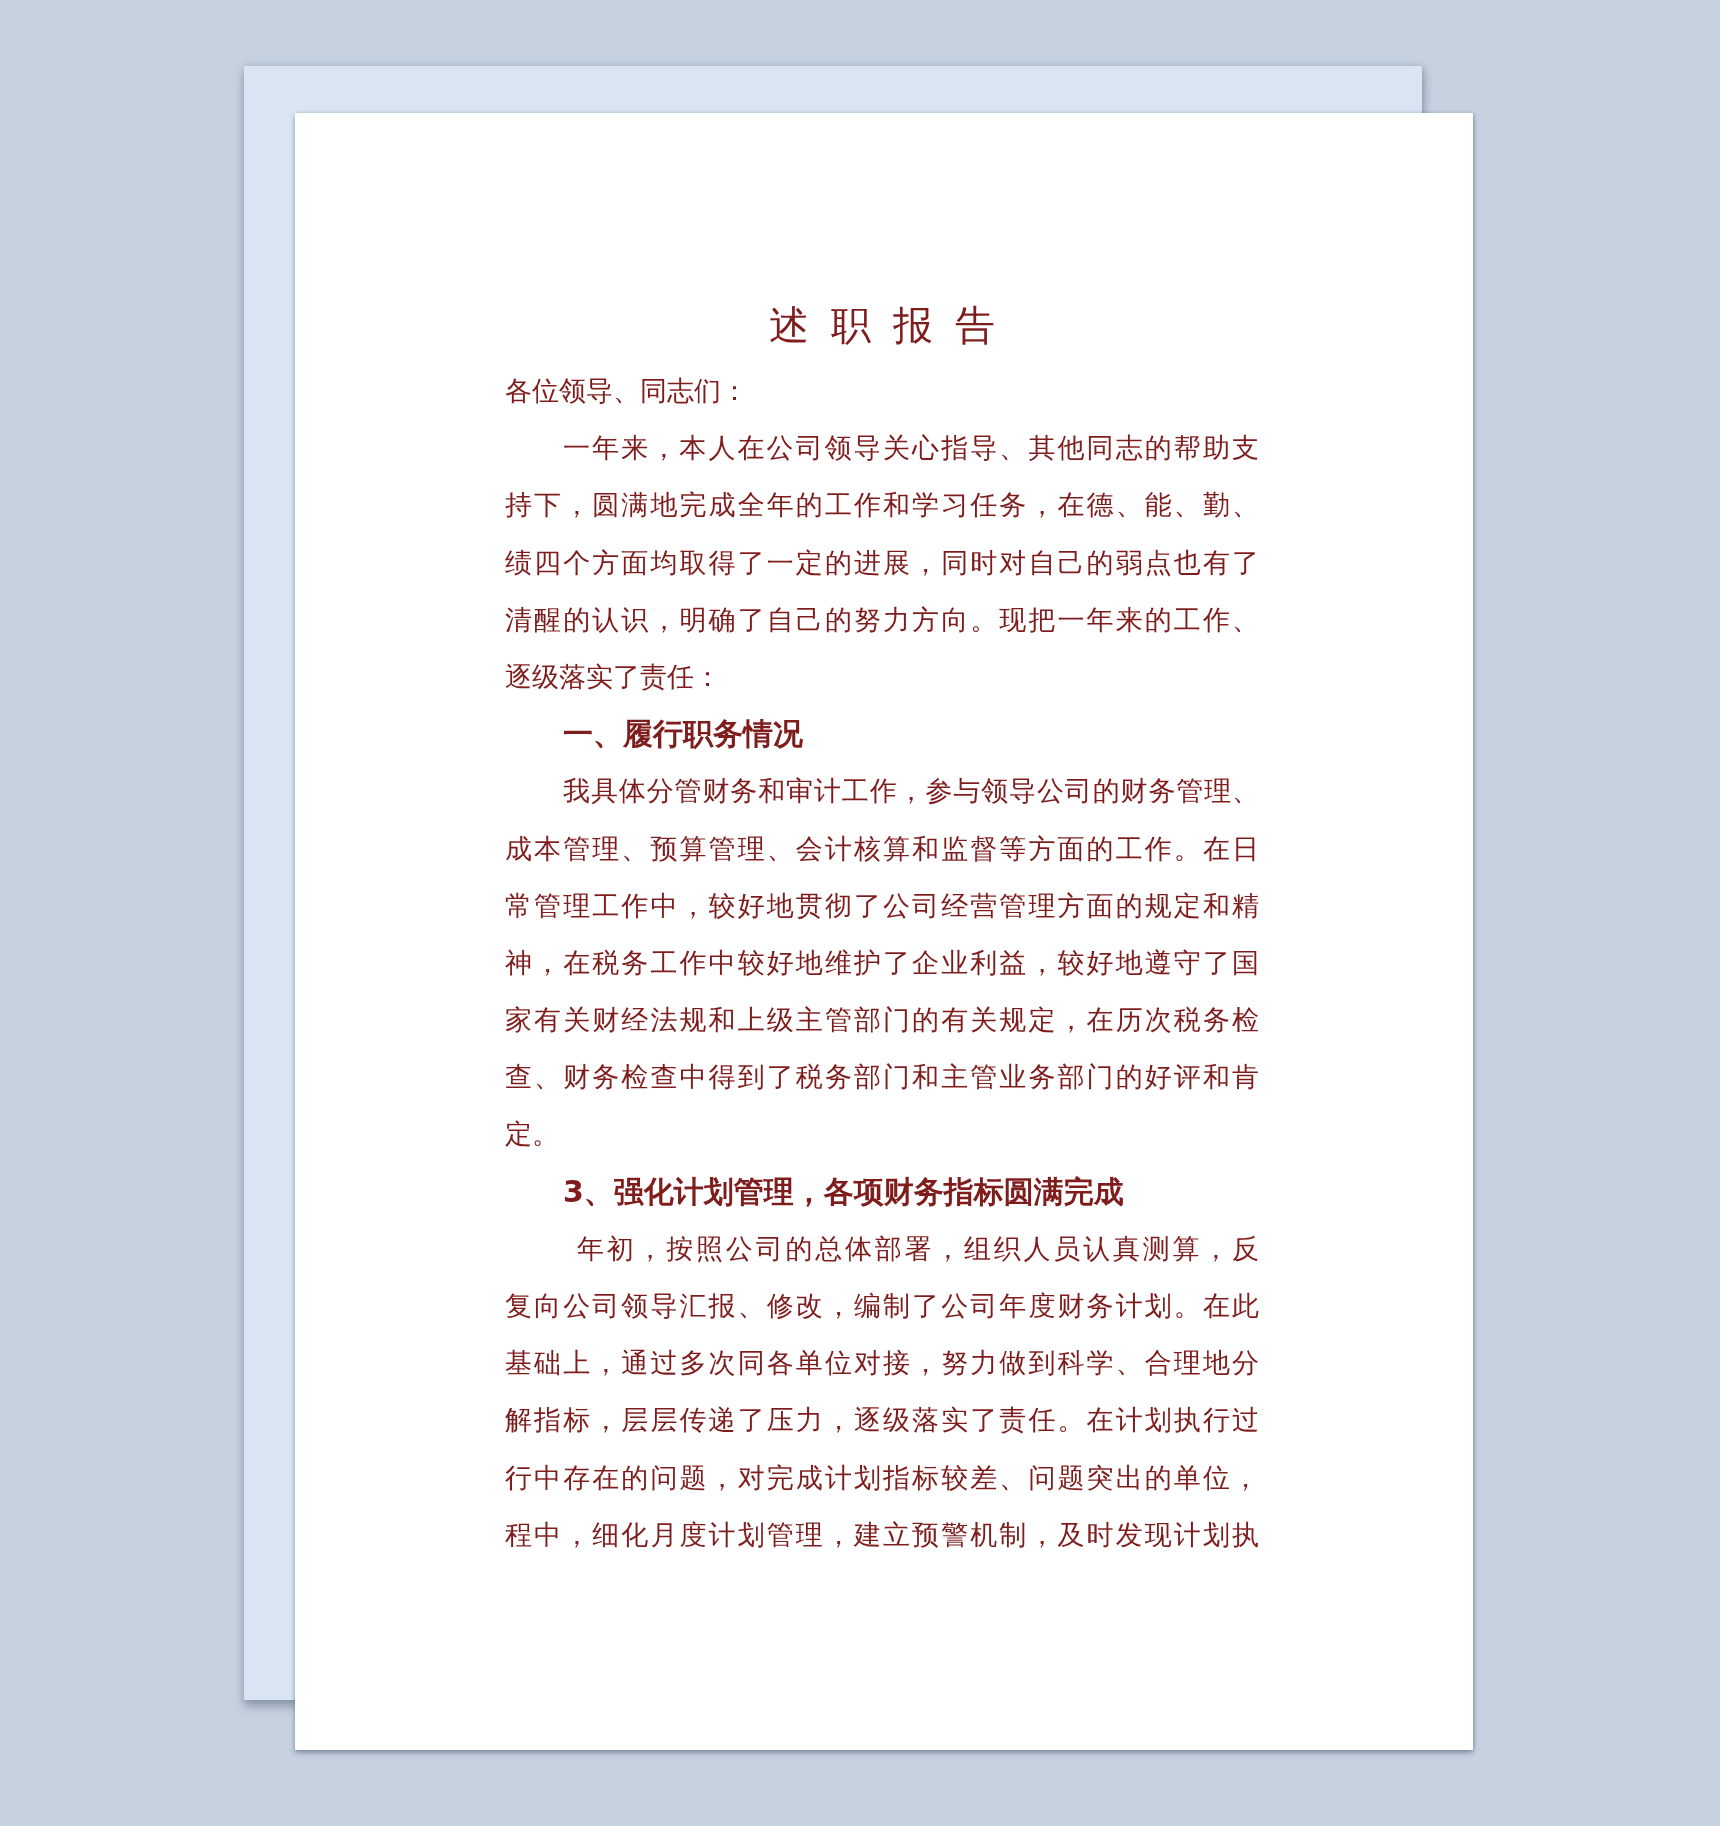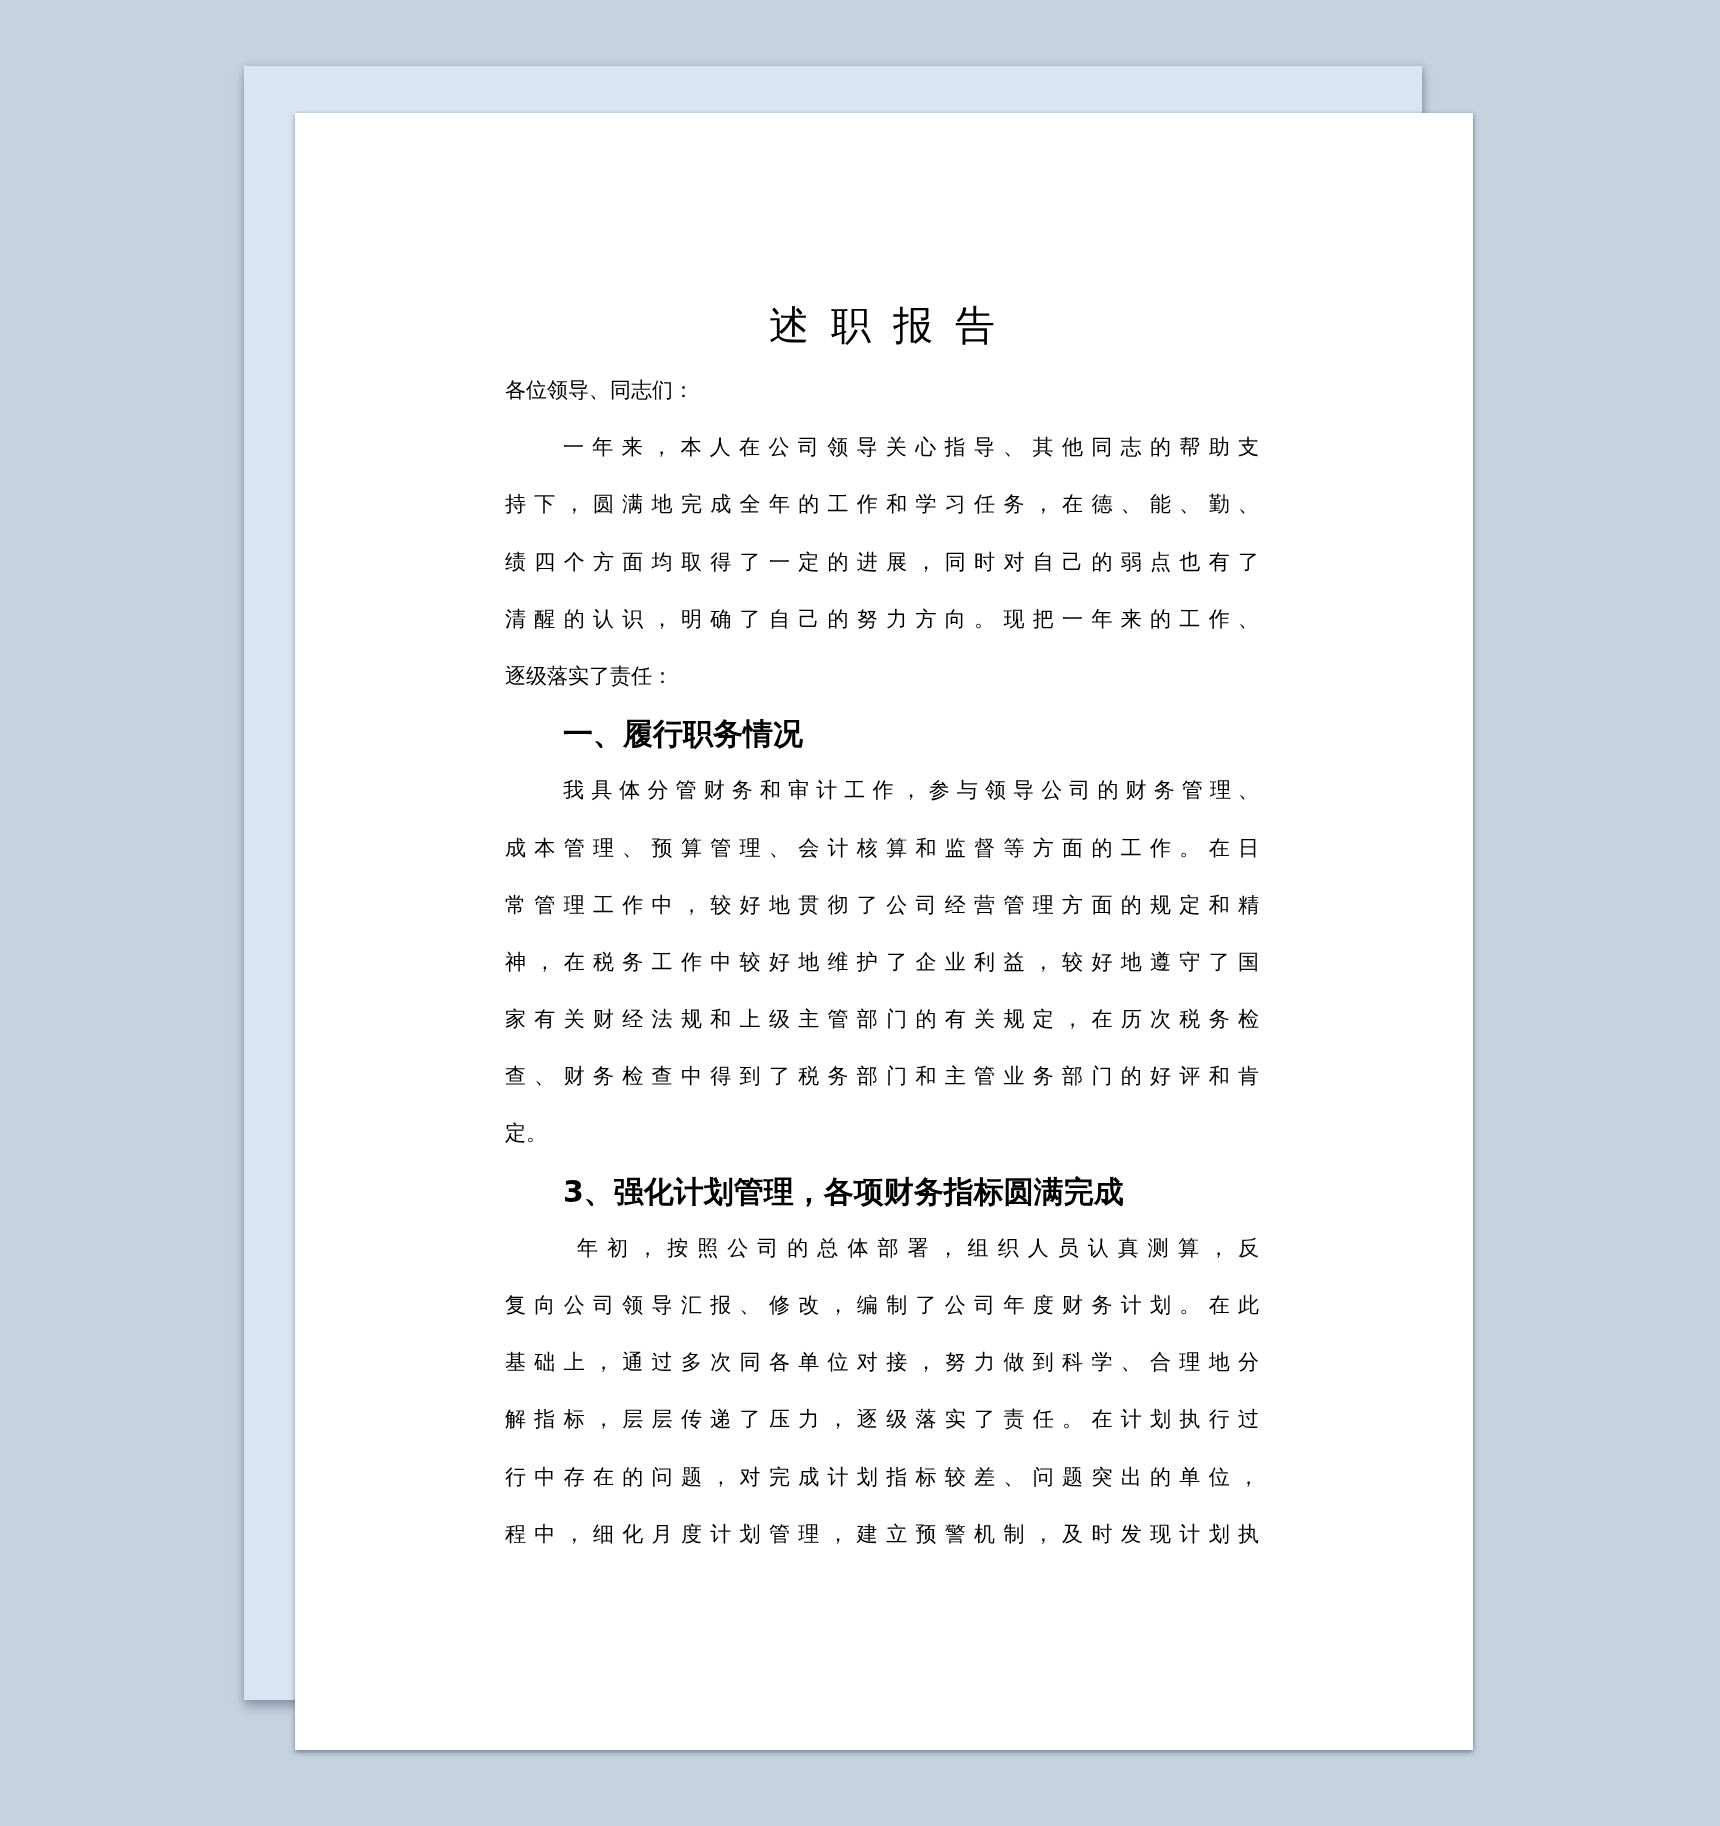--- a/index.html
+++ b/index.html
@@ -21,35 +21,35 @@
     position: absolute;
     left: 295px; top: 113px;
     width: 1178px; height: 1637px;
     background: #ffffff;
     box-shadow: 0 3px 5px rgba(90,105,125,0.6), 1px 0 3px rgba(90,105,125,0.3);
   }
   .content {
     position: absolute;
     left: 505px; top: 296px;
     width: 754px;
-    color: #000000;
+    color: #7f1d1d;
   }
   .title {
     text-align: center;
     font-family: "DejaVu Sans", "Liberation Sans", sans-serif;
     font-size: 40px;
     letter-spacing: 22px;
     padding-left: 22px;
     margin: 0 0 8px 0;
     height: 58px;
     line-height: 58px;
     font-weight: normal;
   }
   .line {
-    font-size: 21px;
+    font-size: 27px;
     line-height: 57.2px;
     height: 57.2px;
     white-space: nowrap;
     text-align: justify;
     text-align-last: justify;
     overflow: hidden;
   }
   .line.last { text-align-last: left; }
   .indent { padding-left: 58px; }
   .indent2 { padding-left: 72px; }

